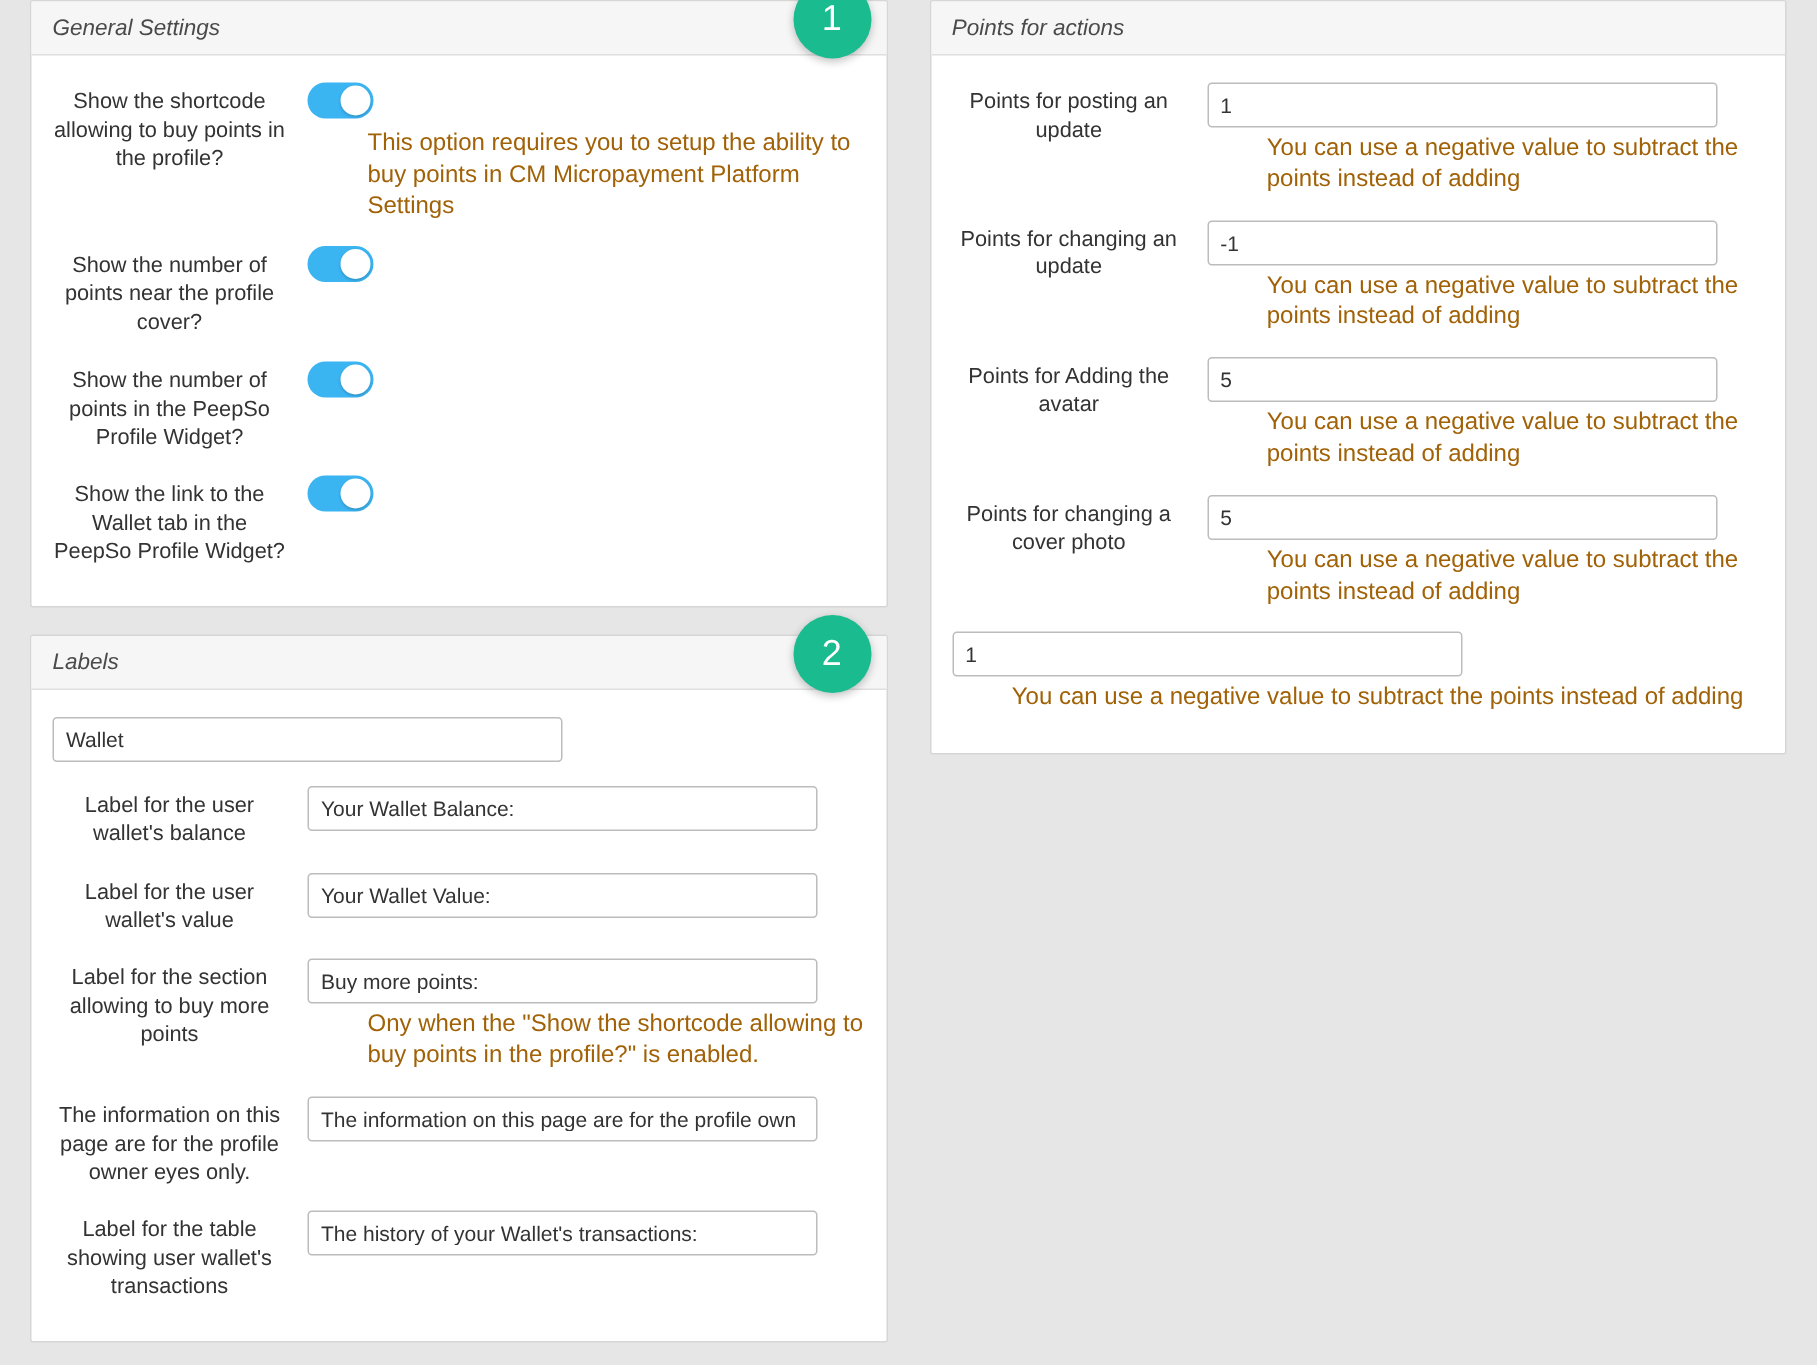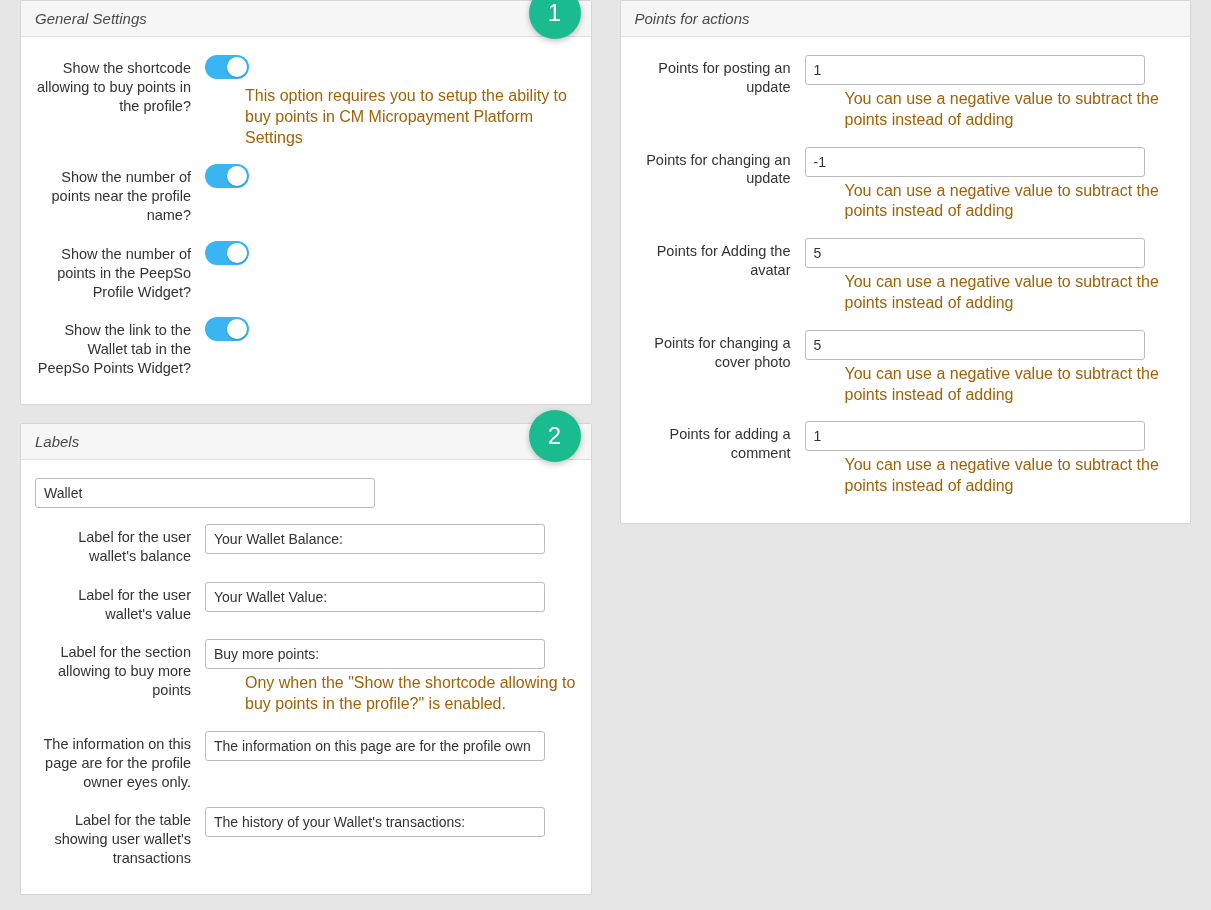--- a/index.html
+++ b/index.html
@@ -40,21 +40,21 @@
     padding: 10px 14px 18px 14px;
   }
   .row {
     display: flex;
     align-items: flex-start;
     padding: 8px 0;
   }
   .row-label {
     width: 170px;
     flex: 0 0 170px;
-    text-align: right;
+    text-align: center;
     font-size: 14.5px;
     color: #333;
     padding-right: 14px;
     padding-top: 4px;
     line-height: 1.3;
   }
   .row-control {
     flex: 1 1 auto;
     min-width: 0;
   }
@@ -129,35 +129,35 @@
 
         <div class="row">
           <div class="row-label">Show the shortcode allowing to buy points in the profile?</div>
           <div class="row-control">
             <div class="toggle"></div>
             <div class="help">This option requires you to setup the ability to buy points in CM Micropayment Platform Settings</div>
           </div>
         </div>
 
         <div class="row">
-          <div class="row-label">Show the number of points near the profile name?</div>
+          <div class="row-label">Show the number of points near the profile cover?</div>
           <div class="row-control">
             <div class="toggle"></div>
           </div>
         </div>
 
         <div class="row">
           <div class="row-label">Show the number of points in the PeepSo Profile Widget?</div>
           <div class="row-control">
             <div class="toggle"></div>
           </div>
         </div>
 
         <div class="row">
-          <div class="row-label">Show the link to the Wallet tab in the PeepSo Points Widget?</div>
+          <div class="row-label">Show the link to the Wallet tab in the PeepSo Profile Widget?</div>
           <div class="row-control">
             <div class="toggle"></div>
           </div>
         </div>
 
       </div>
     </div>
 
     <div class="panel">
       <div class="badge b2">2</div>
@@ -243,21 +243,20 @@
 
         <div class="row">
           <div class="row-label">Points for changing a cover photo</div>
           <div class="row-control">
             <input class="text" type="text" value="5" style="">
             <div class="help">You can use a negative value to subtract the points instead of adding</div>
           </div>
         </div>
 
         <div class="row">
-          <div class="row-label">Points for adding a comment</div>
           <div class="row-control">
             <input class="text" type="text" value="1" style="">
             <div class="help">You can use a negative value to subtract the points instead of adding</div>
           </div>
         </div>
 
       </div>
     </div>
 
   </div>

